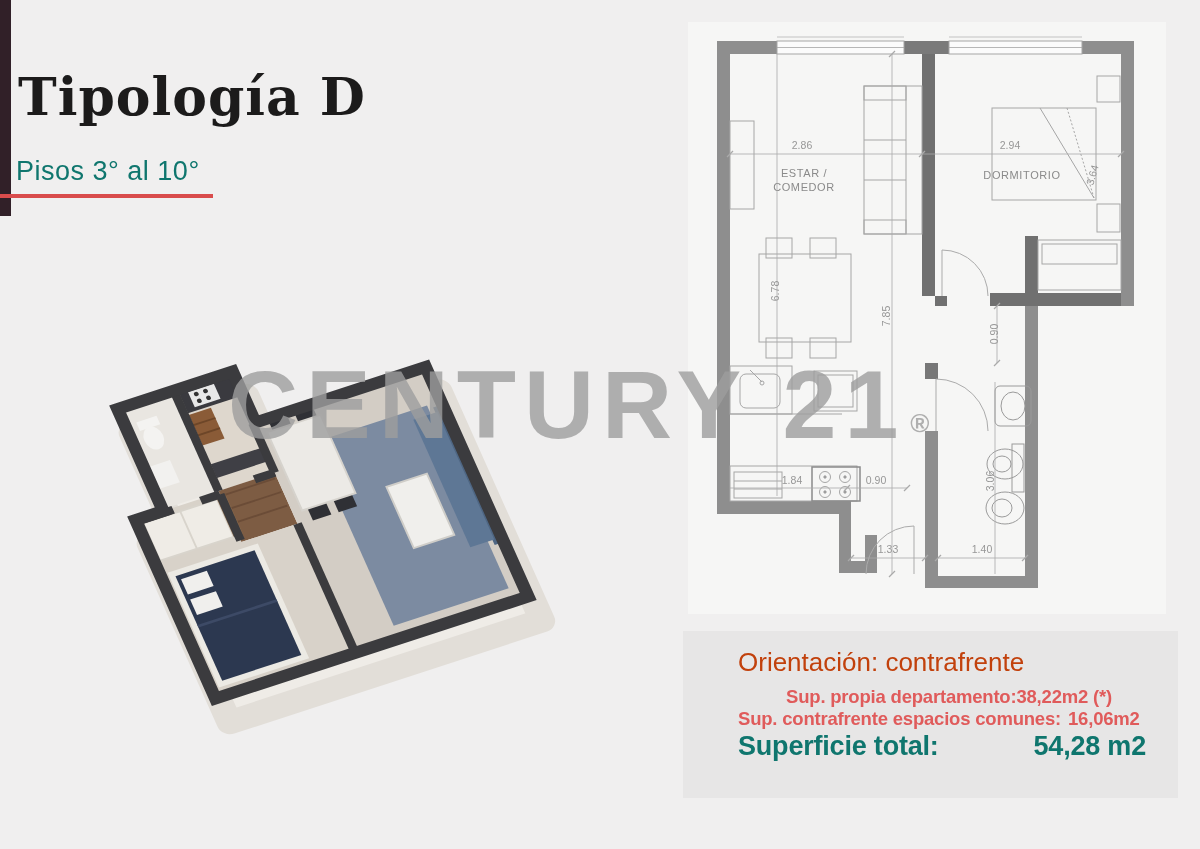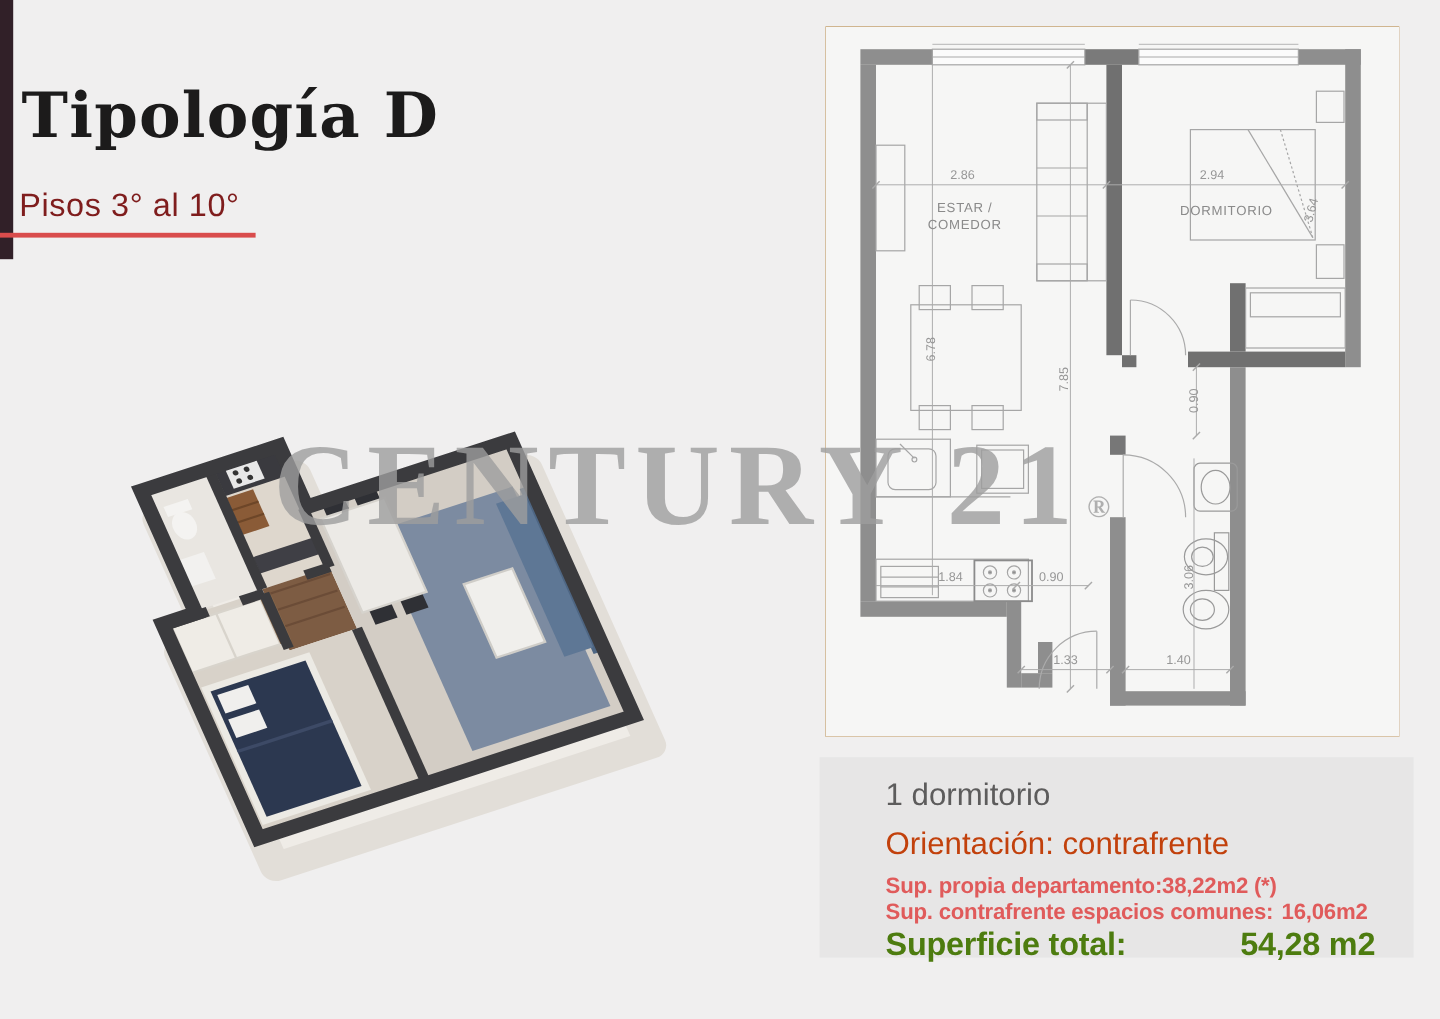--- a/index.html
+++ b/index.html
@@ -16,59 +16,59 @@
     background:#312028;
   }
   .title{
     position:absolute;left:18px;top:66px;
     font-family:"DejaVu Serif", serif;
     font-weight:700;font-size:52px;color:#1c1b1b;
     letter-spacing:1px;
   }
   .subtitle{
     position:absolute;left:16px;top:156px;
-    font-size:27px;color:#7f1d1d;font-weight:400;
+    font-size:27px;color:#0f766e;font-weight:400;
     letter-spacing:.5px;
   }
   .subtitle-underline{
     position:absolute;left:0;top:194px;width:213px;height:4px;
     background:#d94c4c;
   }
   .render3d{
     position:absolute;left:15px;top:268px;width:545px;height:545px;
   }
   .plan{
     position:absolute;left:688px;top:22px;width:478px;height:592px;
-    background:#a16207;
+    background:#0f766e;
   }
   .watermark{
     position:absolute;left:228px;top:352px;z-index:6;
     font-size:97px;font-weight:700;color:rgba(158,158,158,0.8);
-    letter-spacing:8px;white-space:nowrap;line-height:1.1;font-family:Liberation Serif, serif;
+    letter-spacing:8px;white-space:nowrap;line-height:1.1;
   }
   .watermark .rmark{
     font-size:26px;letter-spacing:0;position:relative;top:-6px;margin-left:4px;
   }
   .infobox{
     position:absolute;left:683px;top:631px;width:495px;height:167px;
     background:#e7e6e6;
     box-sizing:border-box;
     padding:16px 18px 10px 55px;
   }
   .info-line1{font-size:26px;color:#5d5c5c;margin-bottom:10px;}
   .info-line2{font-size:26px;color:#c2410c;margin-bottom:8px;}
   .area-row{
-    display:flex;justify-content:flex-start;
+    display:flex;justify-content:center;
     font-size:18.5px;font-weight:700;color:#e05b5b;
     letter-spacing:-0.2px;line-height:1.18;
   }
   .area-row.inline{justify-content:flex-start;gap:7px;}
   .total-row{
     display:flex;justify-content:space-between;
-    font-size:27px;font-weight:700;color:#4d7c0f;
+    font-size:27px;font-weight:700;color:#0f766e;
     letter-spacing:-0.2px;margin-top:1px;
   }
   .total-row .total-value{padding-right:14px;}
   svg text{font-family:"Liberation Sans", sans-serif;}
   .dimtxt{font-size:10.5px;fill:#979797;}
   .roomtxt{font-size:11px;fill:#8a8a8a;letter-spacing:.6px;}
 </style>
 </head>
 <body>
 
@@ -286,21 +286,20 @@
 
       <text class="roomtxt" x="112" y="151" text-anchor="middle">ESTAR /</text>
       <text class="roomtxt" x="112" y="165" text-anchor="middle">COMEDOR</text>
       <text class="roomtxt" x="330" y="153" text-anchor="middle">DORMITORIO</text>
     </svg>
   </div>
 
   <div class="watermark"><span>CENTURY 21</span><span class="rmark">®</span></div>
 
   <div class="infobox">
-    <div class="info-line1">1 dormitorio</div>
     <div class="info-line2">Orientación: contrafrente</div>
     <div class="area-row">
       <span>Sup. propia departamento:</span>
       <span>38,22m2 (*)</span>
     </div>
     <div class="area-row inline">
       <span>Sup. contrafrente espacios comunes:</span>
       <span>16,06m2</span>
     </div>
     <div class="total-row">

